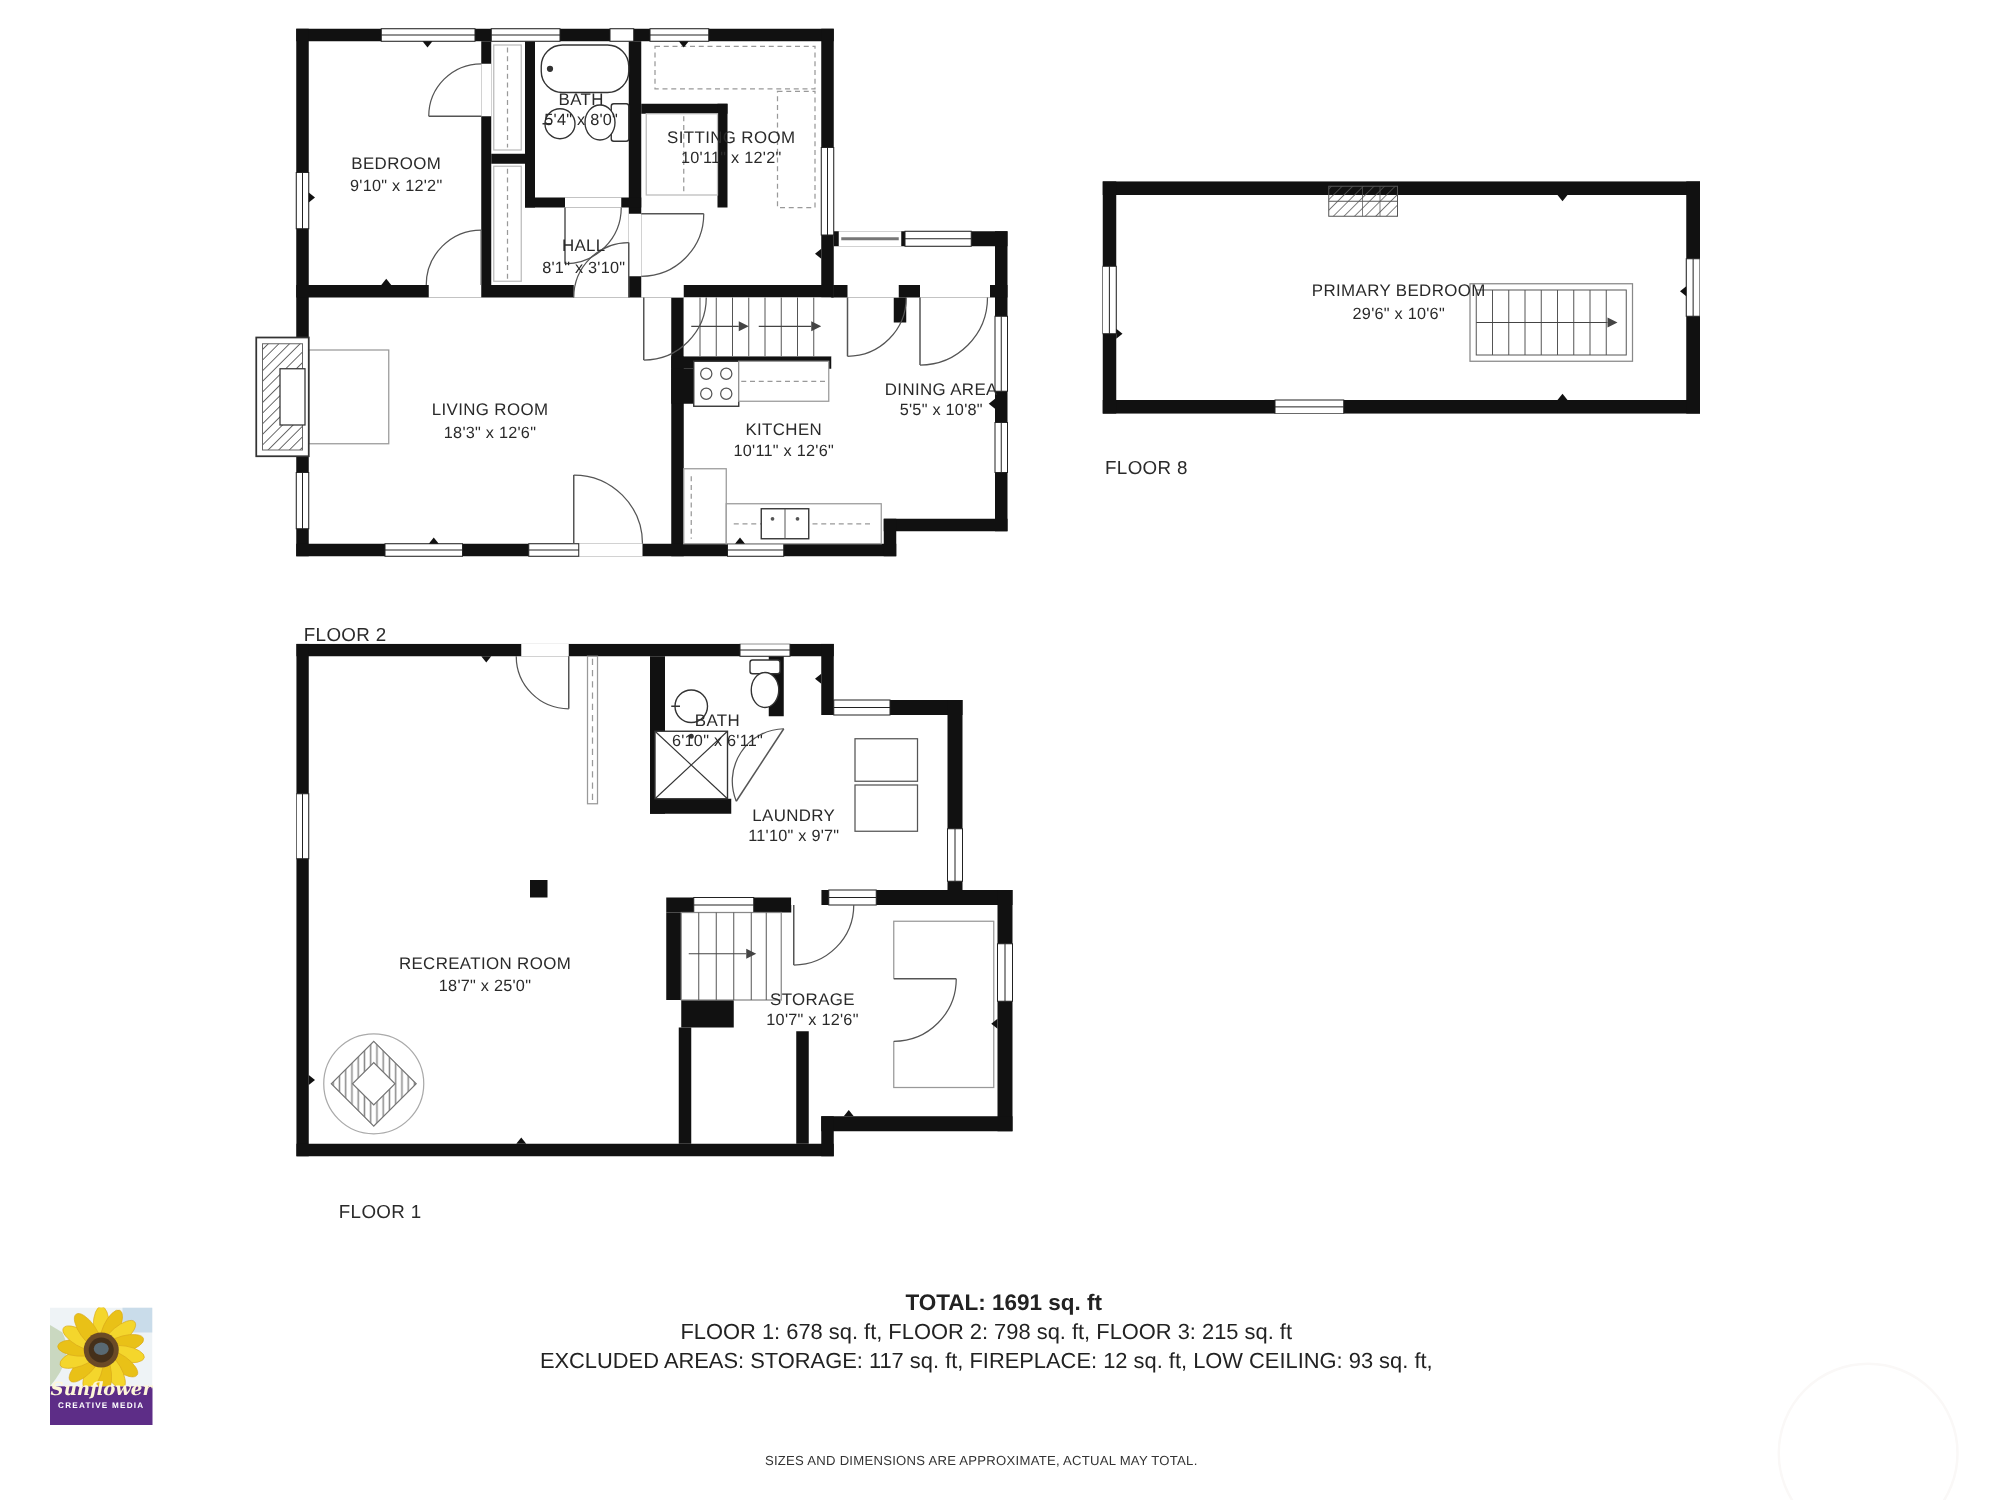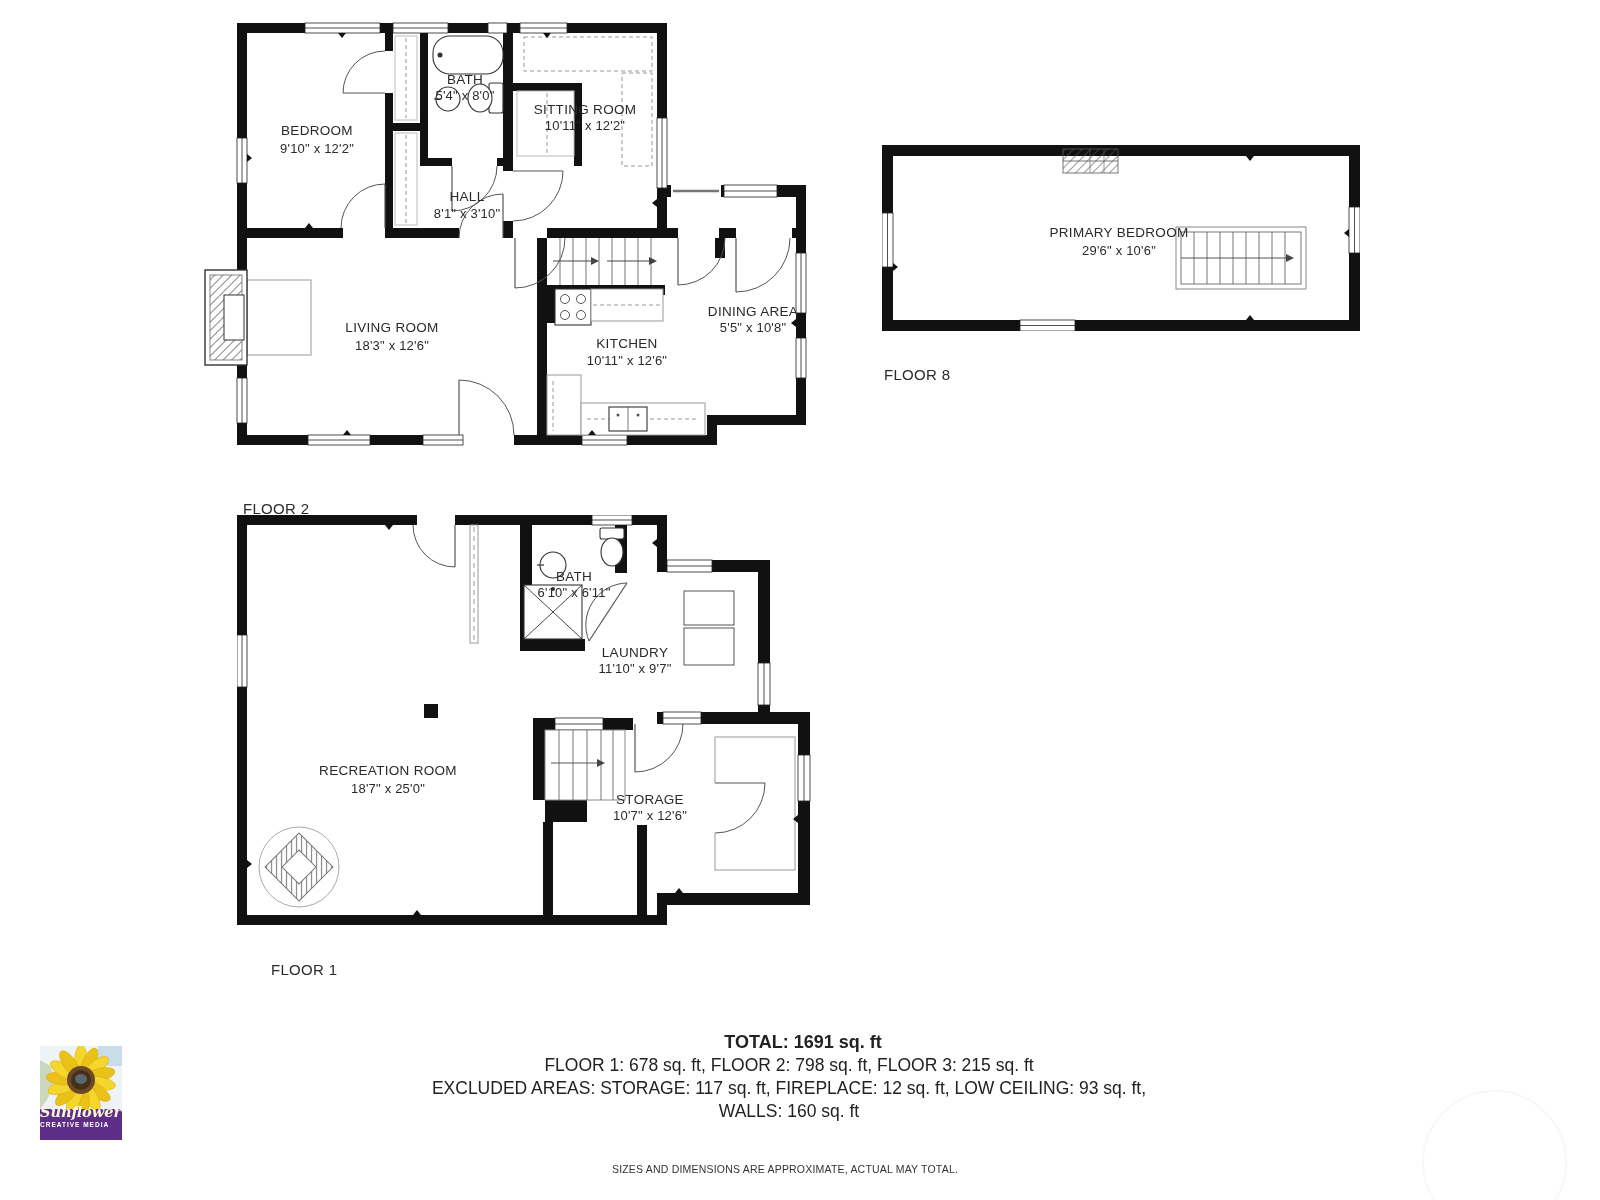--- a/index.html
+++ b/index.html
@@ -8,21 +8,21 @@
   svg text{font-family:"Liberation Sans", sans-serif;fill:#2a2a2a;}
   .room-name{font-size:13.5px;letter-spacing:.3px;}
   .room-dims{font-size:13px;letter-spacing:.2px;}
   .floor-label{position:absolute;font-size:15px;color:#2a2a2a;letter-spacing:.3px;}
   .summary{position:absolute;left:0;top:1031px;width:1578px;text-align:center;}
   .summary .total{font-size:18px;font-weight:bold;line-height:23px;margin-left:28px;}
   .summary .line{font-size:17.5px;line-height:23px;}
   .disclaimer{position:absolute;left:0;top:1163px;width:1570px;text-align:center;
               font-size:10.5px;letter-spacing:.2px;color:#333;}
   .logo{position:absolute;left:40px;top:1046px;width:82px;}
-  .logo-band{width:82px;height:31px;background:#5d2d87;}
+  .logo-band{width:82px;height:31px;background:#5d2d87;text-align:center;}
   .logo-script{font-family:"DejaVu Serif", serif;font-style:italic;font-weight:bold;
                font-size:14.5px;color:#fdf6d8;position:relative;top:-4px;line-height:14px;}
   .logo-tag{font-size:6.5px;color:#ffffff;letter-spacing:1px;font-weight:bold;
             position:relative;top:-2px;}
   .faint-circle{position:absolute;left:1422px;top:1090px;width:141px;height:141px;
                 border:2px solid #faf8f7;border-radius:50%;}
   .wall{fill:#111;}
   .win{fill:#fff;stroke:#222;stroke-width:.8;}
   .winline{stroke:#222;stroke-width:.8;}
   .open{fill:#fff;}
@@ -379,21 +379,20 @@
       <text class="room-name" text-anchor="middle" x="413" y="289">STORAGE</text>
       <text class="room-dims" text-anchor="middle" x="413" y="305">10'7" x 12'6"</text>
     </g>
   </svg>
   <div class="floor-label" style="left:243px;top:961px;margin-left:28px;">FLOOR 1</div>
 
   <div class="summary">
     <div class="total">TOTAL: 1691 sq. ft</div>
     <div class="line">FLOOR 1: 678 sq. ft, FLOOR 2: 798 sq. ft, FLOOR 3: 215 sq. ft</div>
     <div class="line">EXCLUDED AREAS: STORAGE: 117 sq. ft, FIREPLACE: 12 sq. ft, LOW CEILING: 93 sq. ft,</div>
-    <div class="line">WALLS: 160 sq. ft</div>
   </div>
   <div class="disclaimer">SIZES AND DIMENSIONS ARE APPROXIMATE, ACTUAL MAY TOTAL.</div>
 
   <div class="logo">
     <svg width="82" height="63" viewBox="0 0 82 63" style="display:block;">
       <rect x="0" y="0" width="82" height="63" fill="#eef3f6"></rect>
       <rect x="58" y="0" width="24" height="20" fill="#c9dcea"></rect>
       <path d="M0,63 Q20,40 10,20 L0,14 Z" fill="#9db77e" opacity=".45"></path>
       <g>
         <g transform="rotate(0 41 34)">

